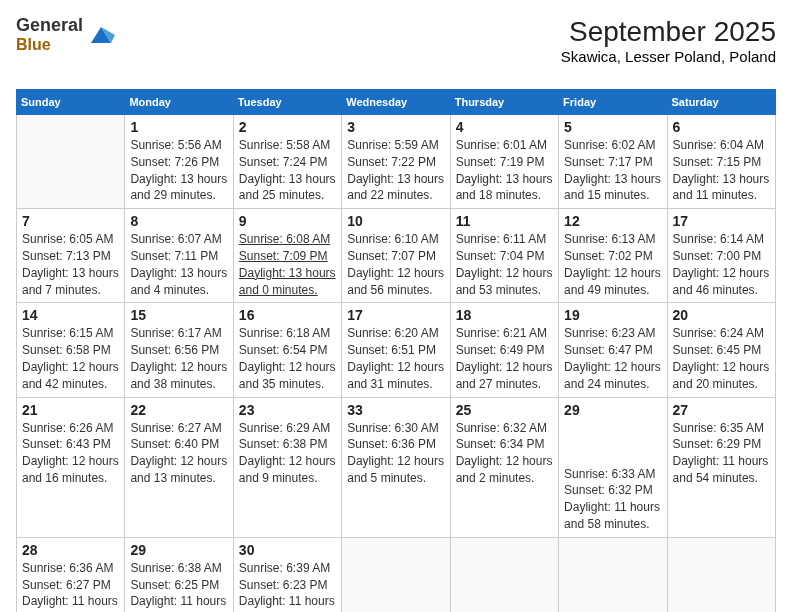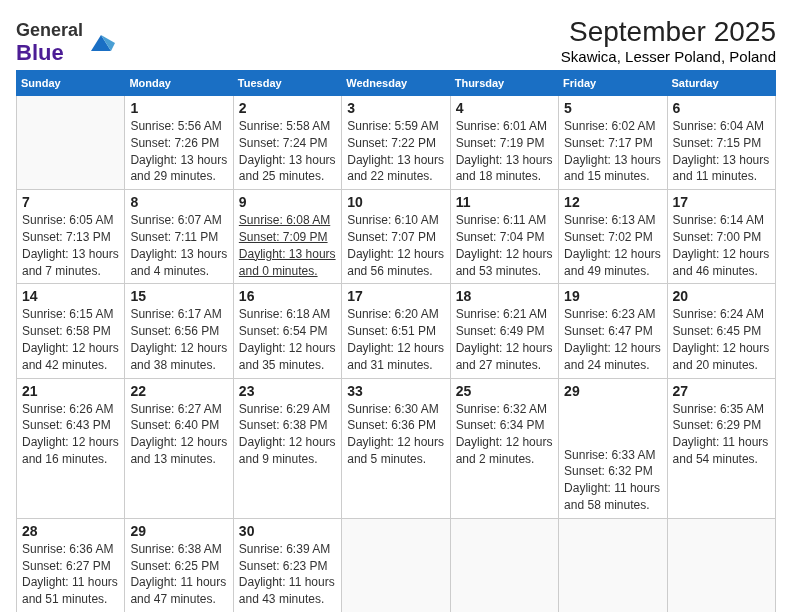--- a/index.html
+++ b/index.html
@@ -6,41 +6,41 @@
     body {
       font-family: Arial, sans-serif;
       background: #fff;
       width: 792px;
       min-height: 612px;
       padding: 16px;
     }
     .header {
       display: flex;
       justify-content: space-between;
-      align-items: flex-end;
-      margin-bottom: 5px;
+      align-items: flex-start;
+      margin-bottom: 24px;
     }
     .logo {
       display: flex;
       align-items: center;
     }
     .logo-text {
       display: flex;
       flex-direction: column;
       line-height: 1.1;
     }
     .logo-general {
       font-size: 18px;
       font-weight: bold;
       color: #333;
     }
     .logo-blue {
-      font-size: 22px;
+      font-size: 16px;
       font-weight: bold;
-      color: #4c1d95;
+      color: #a16207;
     }
     .logo-icon {
       width: 28px;
       height: 28px;
       margin-left: 4px;
     }
     .title-block {
       text-align: right;
     }
     .month-title {

